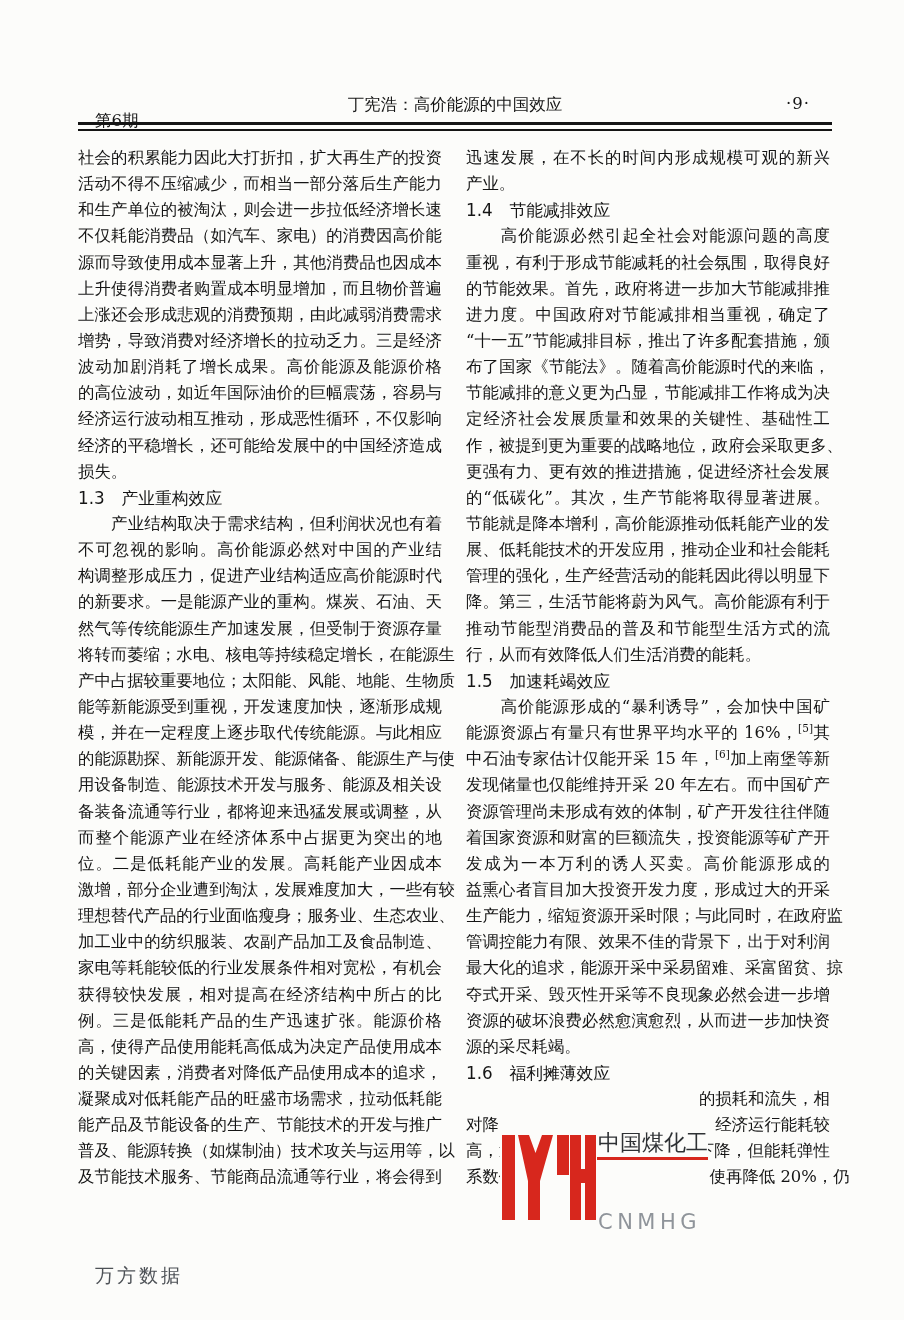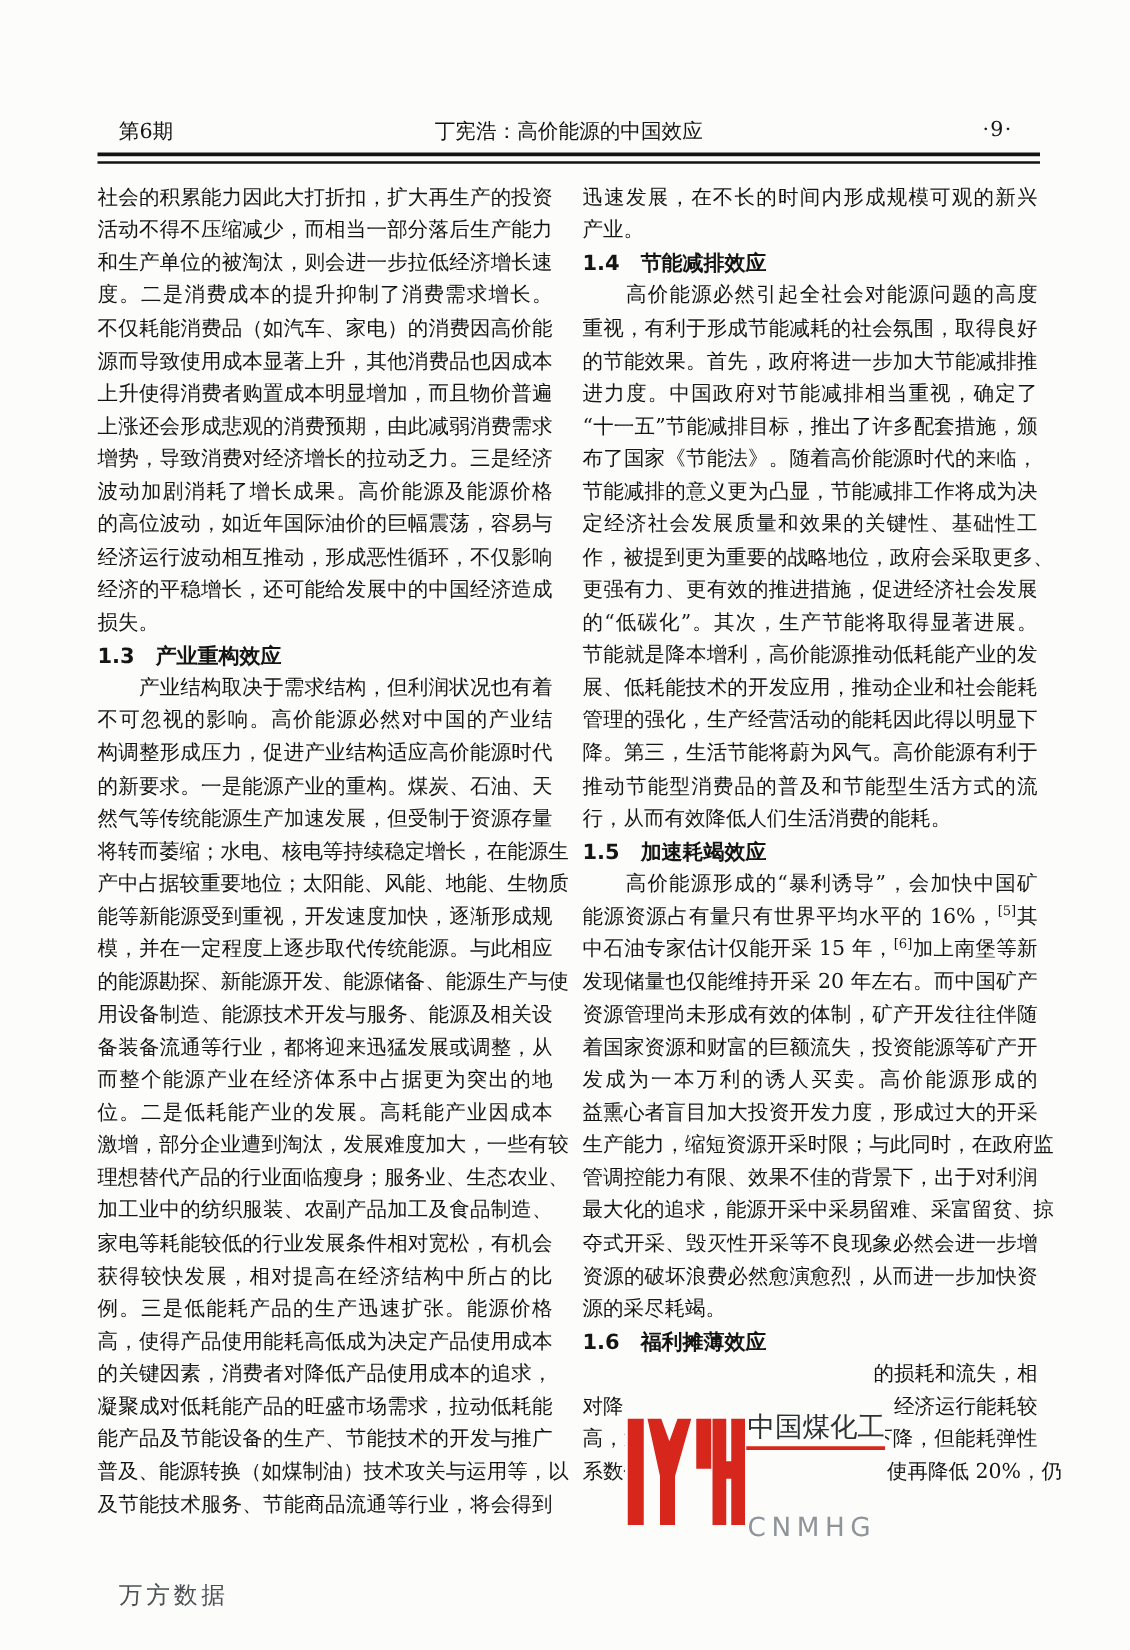--- a/index.html
+++ b/index.html
@@ -6,36 +6,36 @@
   .page {
     position:relative; width:904px; height:1320px; margin:0 auto;
     background:#fcfcfa; color:#151515; overflow:hidden;
     font-family:"DejaVu Serif", serif;
   }
   
   .header {
     position:absolute; left:78px; top:94px; width:754px; height:24px;
     font-size:16.5px;
   }
-  .header .issue   { position:absolute; left:17px; top:0; }
+  .header .issue   { position:absolute; left:17px; top:16px; }
   .header .ptitle  { position:absolute; left:50%; top:0; transform:translateX(-50%); white-space:nowrap; }
   .header .pageno  { position:absolute; right:22px; top:0; letter-spacing:1px; }
   .rule { position:absolute; left:78px; width:754px; background:#141414; }
   .rule.r1 { top:122px; height:2.6px; }
   .rule.r2 { top:128.6px; height:2px; }
   
   .col {
     position:absolute; top:145px; width:364px;
     font-size:16.4px; line-height:26.15px;
   }
   .col.left  { left:78px; }
   .col.right { left:466px; }
   .line { height:26.15px; text-align:justify; text-align-last:justify; white-space:nowrap; }
   .line.end  { text-align:left;  text-align-last:left; }
-  .line.head { text-align:right;  text-align-last:left; font-weight:bold; font-family:"DejaVu Sans", sans-serif; font-size:16.8px; }
+  .line.head { text-align:right;  text-align-last:left; font-weight:normal; font-family:"DejaVu Sans", sans-serif; font-size:16.8px; }
   .line.tail { text-align:right; text-align-last:right; }
   .line.split{ display:flex; justify-content:space-between; }
   .line sup { font-size:10.5px; line-height:0; vertical-align:6px; }
   
   .wm { position:absolute; left:500px; top:1130px; width:208px; height:92px; background:#fcfcfa; }
   .wm .logo { position:absolute; left:2px; top:3px; width:94px; height:87px; }
   .wm .cn {
     position:absolute; left:98px; top:0px; font-size:22px; line-height:26px;
     color:#2e3134; font-family:"DejaVu Sans", sans-serif; white-space:nowrap;
   }
@@ -60,21 +60,20 @@
     <span class="ptitle">丁宪浩：高价能源的中国效应</span>
     <span class="pageno">·9·</span>
   </div>
   <div class="rule r1"></div>
   <div class="rule r2"></div>
 
   <div class="col left">
       <div class="line body">社会的积累能力因此大打折扣，扩大再生产的投资</div>
       <div class="line body">活动不得不压缩减少，而相当一部分落后生产能力</div>
       <div class="line body">和生产单位的被淘汰，则会进一步拉低经济增长速</div>
-      <div class="line body">度。二是消费成本的提升抑制了消费需求增长。</div>
       <div class="line body">不仅耗能消费品（如汽车、家电）的消费因高价能</div>
       <div class="line body">源而导致使用成本显著上升，其他消费品也因成本</div>
       <div class="line body">上升使得消费者购置成本明显增加，而且物价普遍</div>
       <div class="line body">上涨还会形成悲观的消费预期，由此减弱消费需求</div>
       <div class="line body">增势，导致消费对经济增长的拉动乏力。三是经济</div>
       <div class="line body">波动加剧消耗了增长成果。高价能源及能源价格</div>
       <div class="line body">的高位波动，如近年国际油价的巨幅震荡，容易与</div>
       <div class="line body">经济运行波动相互推动，形成恶性循环，不仅影响</div>
       <div class="line body">经济的平稳增长，还可能给发展中的中国经济造成</div>
       <div class="line end">损失。</div>

